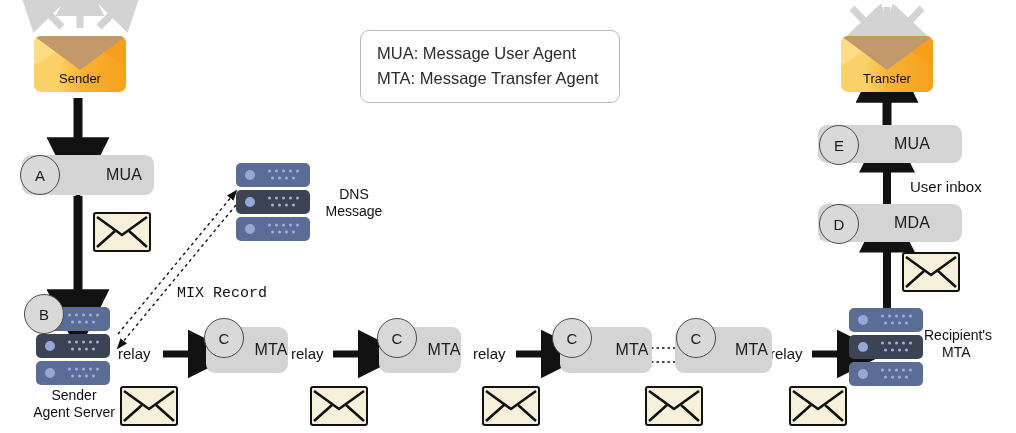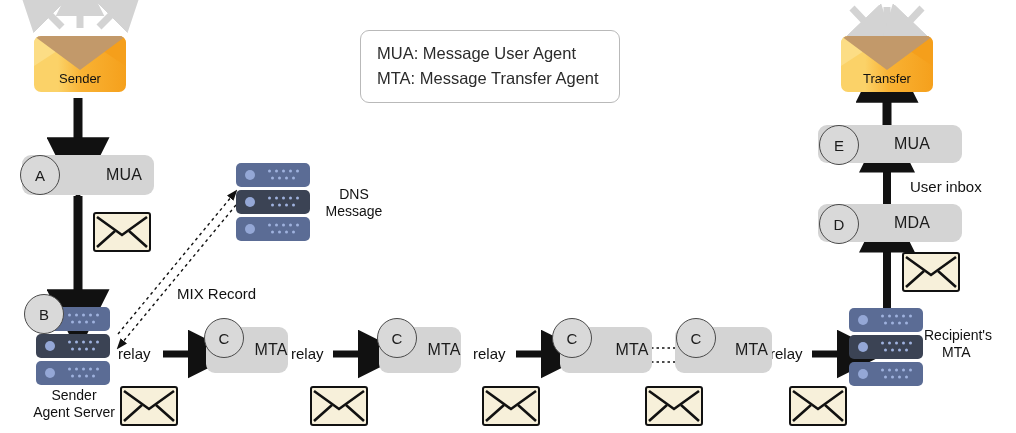--- a/index.html
+++ b/index.html
@@ -235,21 +235,21 @@
         <i style="left:10px;top:7px"></i>
         <i style="left:17px;top:7px"></i>
         <i style="left:24px;top:7px"></i>
       </span>
   </div>
 </div>
 <div class="cap" style="left:316px;top:186px;width:76px;">
   <span>DNS</span><br>
   <span>Message</span>
 </div>
-<div class="lbl" style="left:177px;top:285px;">MIX Record</div>
+<div class="lbl" style="left:177px;top:285px;font-family:Liberation Mono, monospace;">MIX Record</div>
 
 <div class="lbl" style="left:118px;top:345px;">relay</div>
 <div class="lbl" style="left:291px;top:345px;">relay</div>
 <div class="lbl" style="left:473px;top:345px;">relay</div>
 <div class="lbl" style="left:770px;top:345px;">relay</div>
 
 <div class="pbox" style="left:206px;top:327px;width:82px;height:46px;">
   <div class="plabel" style="padding-left:24px;">MTA</div>
 </div>
 <div class="badge" style="left:204px;top:318px;width:38px;height:38px;">

